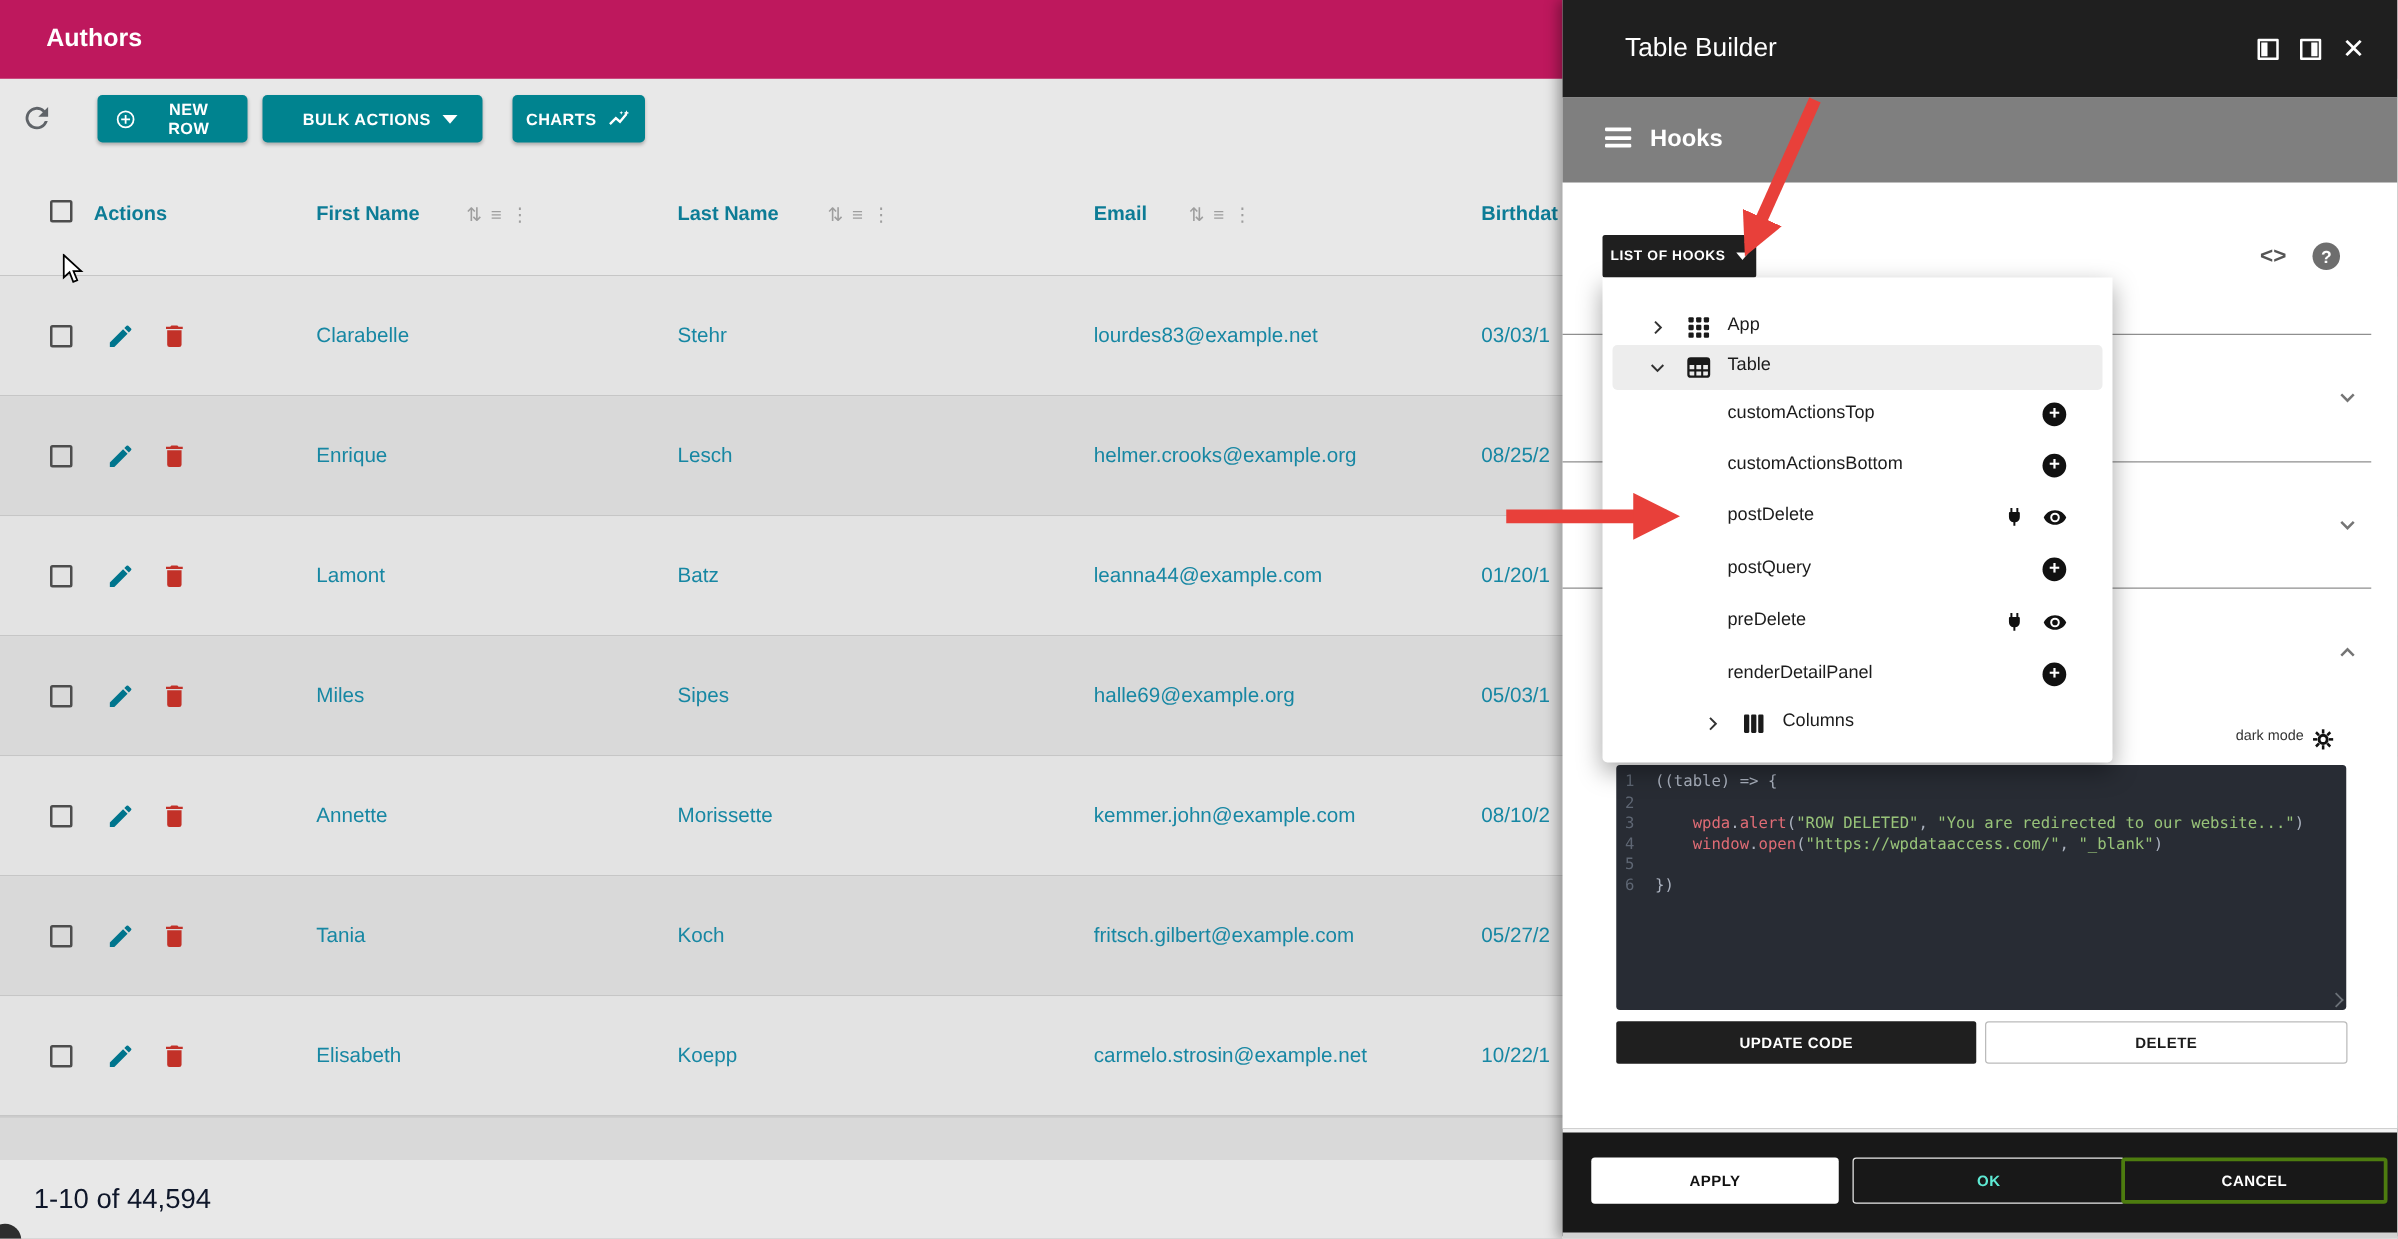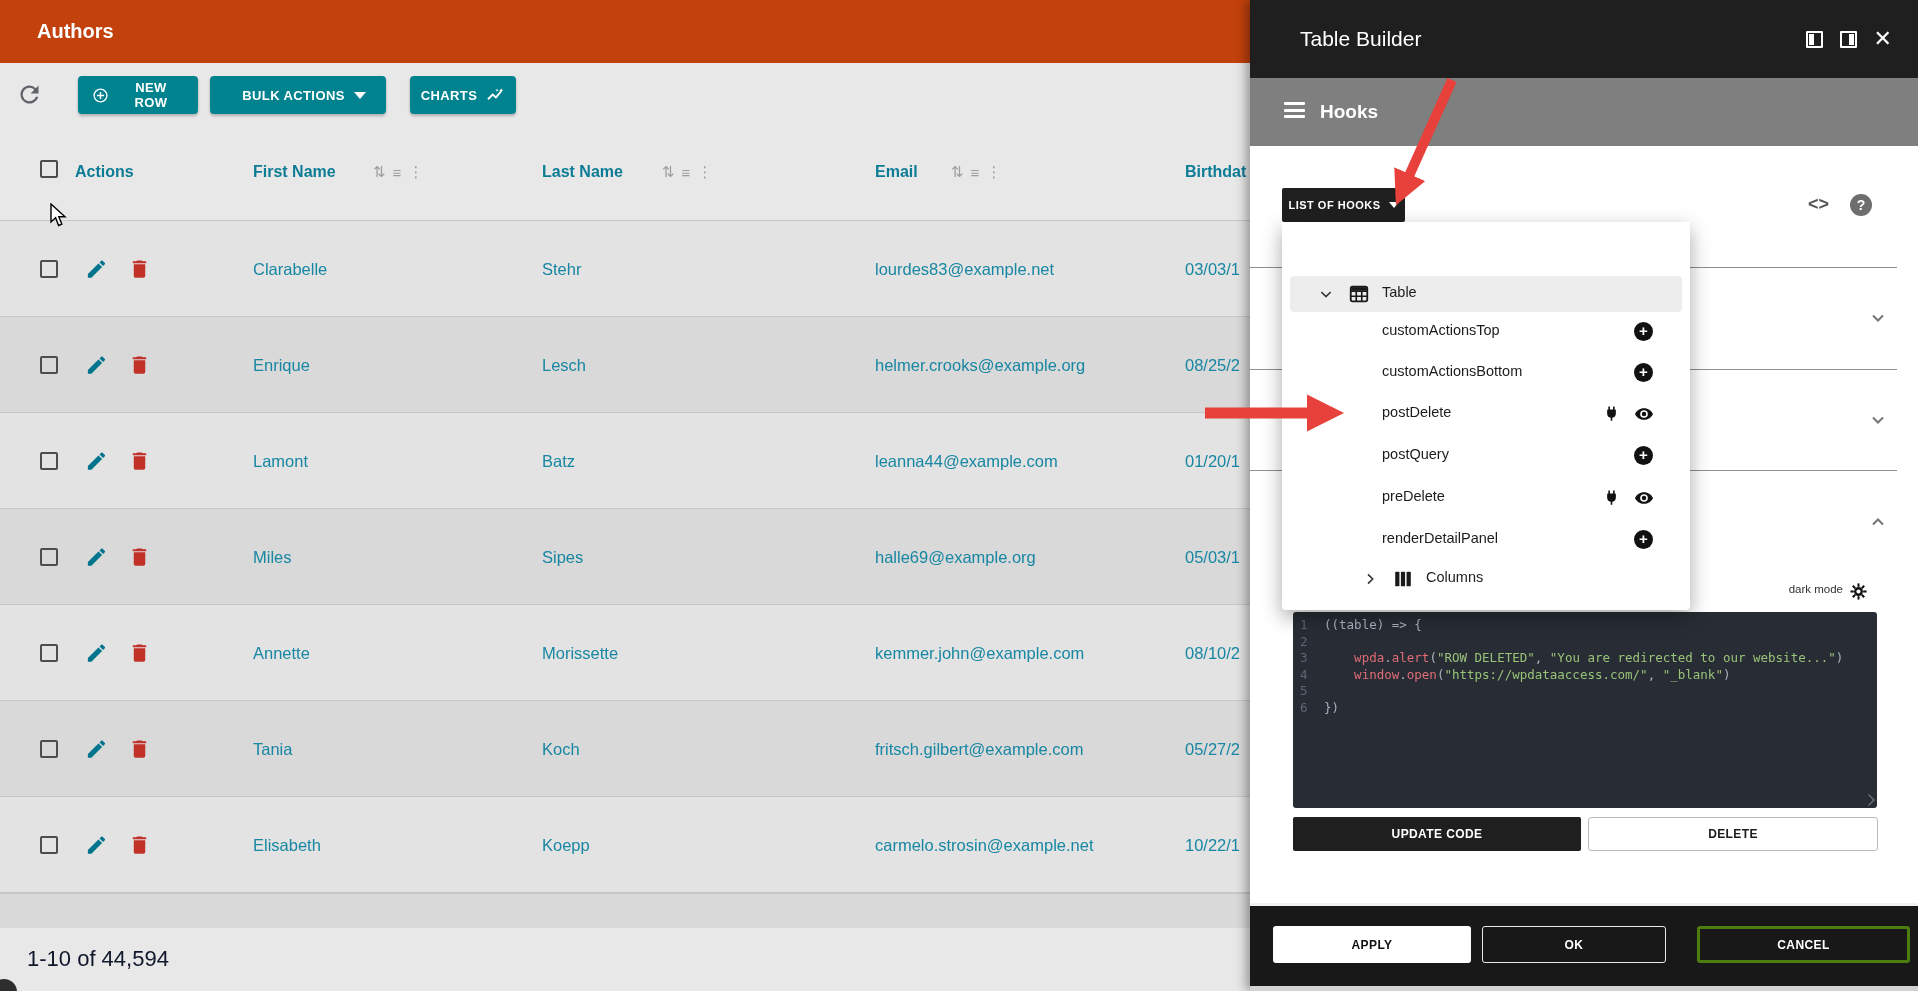--- a/index.html
+++ b/index.html
@@ -1,20 +1,20 @@
 <!DOCTYPE html>
 <html><head>
 <meta charset="utf-8">
 <style>
   html,body{margin:0;padding:0;background:#bdbdbd;}
   .stage{position:relative;width:1918px;height:991px;overflow:hidden;background:#e8e8e8;
          font-family:"Liberation Sans",sans-serif;-webkit-font-smoothing:antialiased;}
 
   
-  .appbar{position:absolute;left:0;top:0;width:1918px;height:63px;background:#c2410c;}
+  .appbar{position:absolute;left:0;top:0;width:1918px;height:63px;background:#be185d;}
   .appbar .title{position:absolute;left:37px;top:0;line-height:63px;color:#fff;font-size:20px;font-weight:bold;}
   .refresh{position:absolute;left:16px;top:81px;width:27px;height:27px;color:#5f6368;cursor:pointer;}
   .btn-teal{position:absolute;top:76px;height:38px;background:#00838f;color:#fff;border:none;border-radius:4px;
             font-family:"Liberation Sans",sans-serif;font-size:13px;font-weight:bold;letter-spacing:.4px;
             display:flex;align-items:center;justify-content:center;gap:9px;box-shadow:0 2px 3px rgba(0,0,0,.25);padding:0 14px;box-sizing:border-box;}
   .tri-down{width:0;height:0;border-left:6px solid transparent;border-right:6px solid transparent;border-top:7px solid #fff;display:inline-block;}
 
   .thead-cell{position:absolute;top:163px;font-size:16px;font-weight:bold;color:#0d7c96;white-space:nowrap;}
   .sorticons{position:absolute;top:163px;color:#9e9e9e;font-size:15px;display:flex;gap:7px;align-items:center;cursor:pointer;}
   .cb{display:inline-block;width:18px;height:18px;border:2px solid #4d4d4d;border-radius:2px;box-sizing:border-box;background:transparent;cursor:pointer;}
@@ -89,21 +89,21 @@
   .btn-light{position:absolute;background:#fff;color:#1c1c1c;border:1px solid #bbb;border-radius:3px;font-family:"Liberation Sans",sans-serif;
              font-size:12px;font-weight:bold;letter-spacing:.4px;cursor:pointer;box-sizing:border-box;}
   .updatebtn{left:43px;top:817px;width:288px;height:34px;}
   .deletebtn{left:338px;top:817px;width:290px;height:34px;}
 
   .p-footer{position:absolute;left:0;top:903px;width:668px;height:83px;background:#181818;border-top:3px solid #f2f2f2;box-sizing:content-box;}
   .p-footerstrip{position:absolute;left:0;top:986px;width:668px;height:5px;background:#d2d2d2;}
   .fbtn{position:absolute;top:20px;height:37px;font-family:"Liberation Sans",sans-serif;font-size:12px;font-weight:bold;
         letter-spacing:.4px;border-radius:3px;cursor:pointer;}
   .fbtn.apply{left:23px;width:198px;background:#fff;color:#111;border:none;}
-  .fbtn.okbtn{left:232px;width:184px;background:#181818;color:#ffffff;border:1px solid #e9e9e9;}
+  .fbtn.okbtn{left:232px;width:218px;background:#181818;color:#5eead4;border:1px solid #e9e9e9;}
   .fbtn.cancel{left:447px;width:213px;background:#181818;color:#fff;border:3px solid #4d7c0f;}
 
   .arrows{position:absolute;left:0;top:0;width:1918px;height:991px;z-index:50;pointer-events:none;}
 </style>
 </head>
 <body>
 
 <div class="stage">
 
   <div class="appbar">
@@ -301,20 +301,39 @@
       </svg>
 
     <button class="hooksbtn">
       <span>LIST OF HOOKS</span>
       <span class="tri-down"></span>
     </button>
     <span class="codeglyph">&lt;&gt;</span>
     <span class="helpcirc">?</span>
 
     <div class="dropdown" id="hooksDropdown">
+        <div class="hitem" style="top: 25px;">
+          <span class="chev" style="position:absolute;left:36px;top:7px;"><svg viewBox="0 0 24 24" width="16" height="16">
+              <polyline points="9,5 16,12 9,19" fill="none" stroke="currentColor" stroke-width="2.4"></polyline>
+            </svg></span>
+          <span class="gicon"><svg viewBox="0 0 24 24" width="22" height="22" fill="currentColor">
+              <g>
+                <rect x="3" y="3" width="4.6" height="4.6" rx="1"></rect>
+                <rect x="9.7" y="3" width="4.6" height="4.6" rx="1"></rect>
+                <rect x="16.4" y="3" width="4.6" height="4.6" rx="1"></rect>
+                <rect x="3" y="9.7" width="4.6" height="4.6" rx="1"></rect>
+                <rect x="9.7" y="9.7" width="4.6" height="4.6" rx="1"></rect>
+                <rect x="16.4" y="9.7" width="4.6" height="4.6" rx="1"></rect>
+                <rect x="3" y="16.4" width="4.6" height="4.6" rx="1"></rect>
+                <rect x="9.7" y="16.4" width="4.6" height="4.6" rx="1"></rect>
+                <rect x="16.4" y="16.4" width="4.6" height="4.6" rx="1"></rect>
+              </g>
+            </svg></span>
+          <span class="lbl">App</span>
+        </div>
         <div class="hitem" style="top: 57px;">
           <span class="hl"></span>
           <span class="chev" style="position:absolute;left:36px;top:7px;"><svg viewBox="0 0 24 24" width="16" height="16">
               <polyline points="5,9 12,16 19,9" fill="none" stroke="currentColor" stroke-width="2.4"></polyline>
             </svg></span>
           <span class="gicon"><svg viewBox="0 0 24 24" width="22" height="22">
               <rect x="3" y="4" width="18" height="16" rx="2" fill="none" stroke="currentColor" stroke-width="2"></rect>
               <path d="M3 9h18M3 14.5h18M9 9v11M15 9v11" stroke="currentColor" stroke-width="1.8" fill="none"></path>
               <rect x="3.5" y="4.5" width="17" height="4" fill="currentColor"></rect>
             </svg></span>

